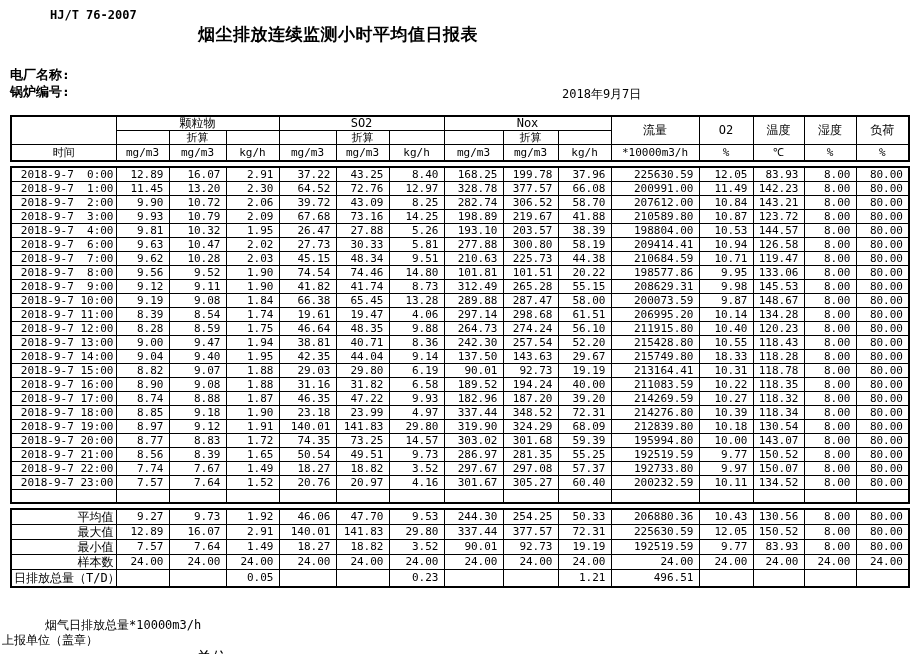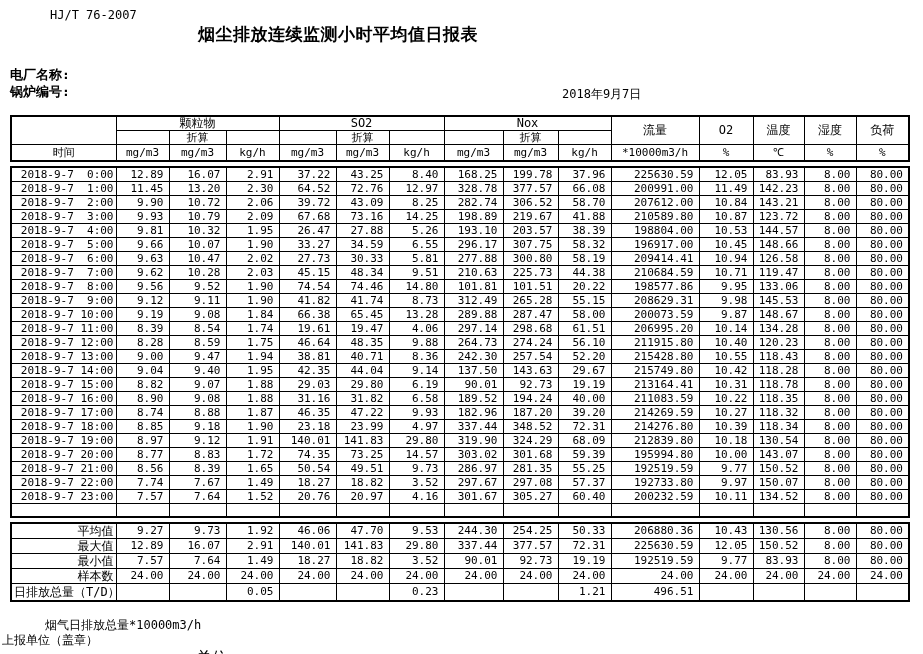--- a/index.html
+++ b/index.html
@@ -4,21 +4,21 @@
 <style>
   * { box-sizing: border-box; }
   html, body { margin: 0; padding: 0; }
   body {
     width: 923px; height: 654px;
     background: #ffffff; color: #000000;
     font-family: "DejaVu Sans Mono", "Liberation Sans", sans-serif;
     position: relative; overflow: hidden;
   }
   .abs { position: absolute; white-space: nowrap; }
-  .std-code  { left: 10px;  top: 8px;  font-weight: normal; font-size: 12px; padding-left: 40px; }
+  .std-code  { left: 10px;  top: 8px;  font-weight: bold; font-size: 12px; padding-left: 40px; }
   .title     { left: 198px; top: 23px; font-weight: bold; font-size: 17px; letter-spacing: 0.5px; }
   .plant     { left: 10px;  top: 66px; font-weight: bold; font-size: 13px; }
   .boiler    { left: 10px;  top: 83px; font-weight: bold; font-size: 13px; }
   .date      { left: 562px; top: 86px; font-size: 12px; }
   .tables    { position: absolute; left: 10px; top: 115px; width: 900px; }
 
   table { border-collapse: collapse; table-layout: fixed; width: 898px; border: 2px solid #000; }
   td { border: 1px solid #000; padding: 0; overflow: hidden; white-space: nowrap; font-size: 11px; }
 
   .htable td { text-align: center; height: 13px; line-height: 13px; }
@@ -213,37 +213,20 @@
           <td class="num">193.10</td>
           <td class="num">203.57</td>
           <td class="num">38.39</td>
           <td class="num">198804.00</td>
           <td class="num">10.53</td>
           <td class="num">144.57</td>
           <td class="num">8.00</td>
           <td class="num">80.00</td>
         </tr>
         <tr>
-          <td class="time">2018-9-7  5:00</td>
-          <td class="num">9.66</td>
-          <td class="num">10.07</td>
-          <td class="num">1.90</td>
-          <td class="num">33.27</td>
-          <td class="num">34.59</td>
-          <td class="num">6.55</td>
-          <td class="num">296.17</td>
-          <td class="num">307.75</td>
-          <td class="num">58.32</td>
-          <td class="num">196917.00</td>
-          <td class="num">10.45</td>
-          <td class="num">148.66</td>
-          <td class="num">8.00</td>
-          <td class="num">80.00</td>
-        </tr>
-        <tr>
           <td class="time">2018-9-7  6:00</td>
           <td class="num">9.63</td>
           <td class="num">10.47</td>
           <td class="num">2.02</td>
           <td class="num">27.73</td>
           <td class="num">30.33</td>
           <td class="num">5.81</td>
           <td class="num">277.88</td>
           <td class="num">300.80</td>
           <td class="num">58.19</td>
@@ -377,21 +360,21 @@
           <td class="num">9.04</td>
           <td class="num">9.40</td>
           <td class="num">1.95</td>
           <td class="num">42.35</td>
           <td class="num">44.04</td>
           <td class="num">9.14</td>
           <td class="num">137.50</td>
           <td class="num">143.63</td>
           <td class="num">29.67</td>
           <td class="num">215749.80</td>
-          <td class="num">10.42</td>
+          <td class="num">18.33</td>
           <td class="num">118.28</td>
           <td class="num">8.00</td>
           <td class="num">80.00</td>
         </tr>
         <tr>
           <td class="time">2018-9-7 15:00</td>
           <td class="num">8.82</td>
           <td class="num">9.07</td>
           <td class="num">1.88</td>
           <td class="num">29.03</td>

